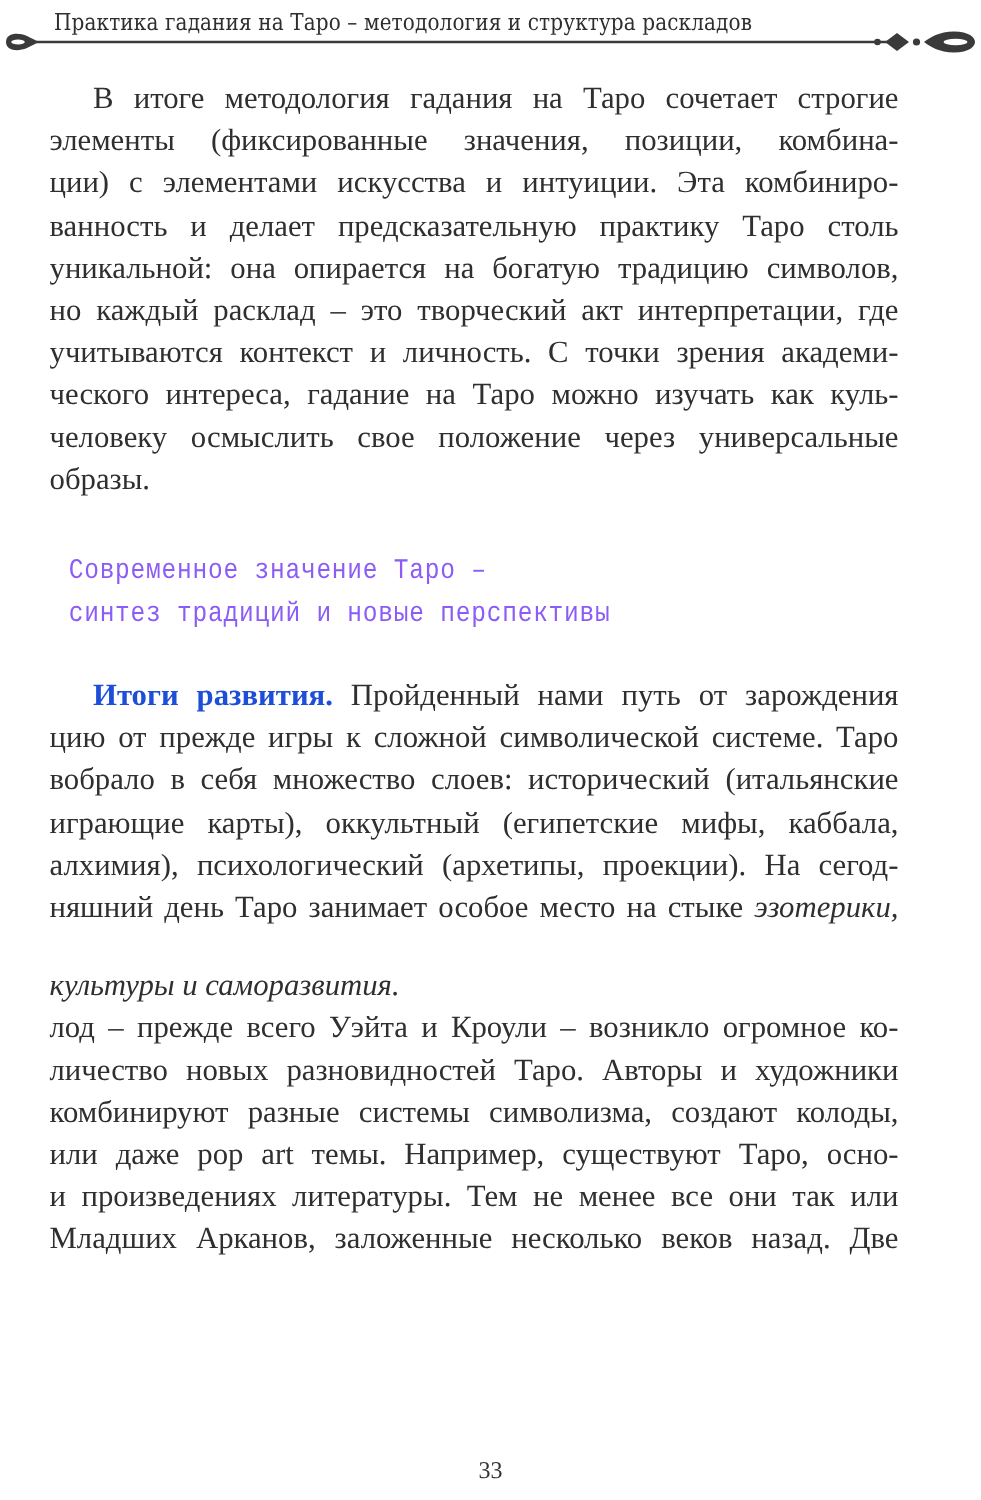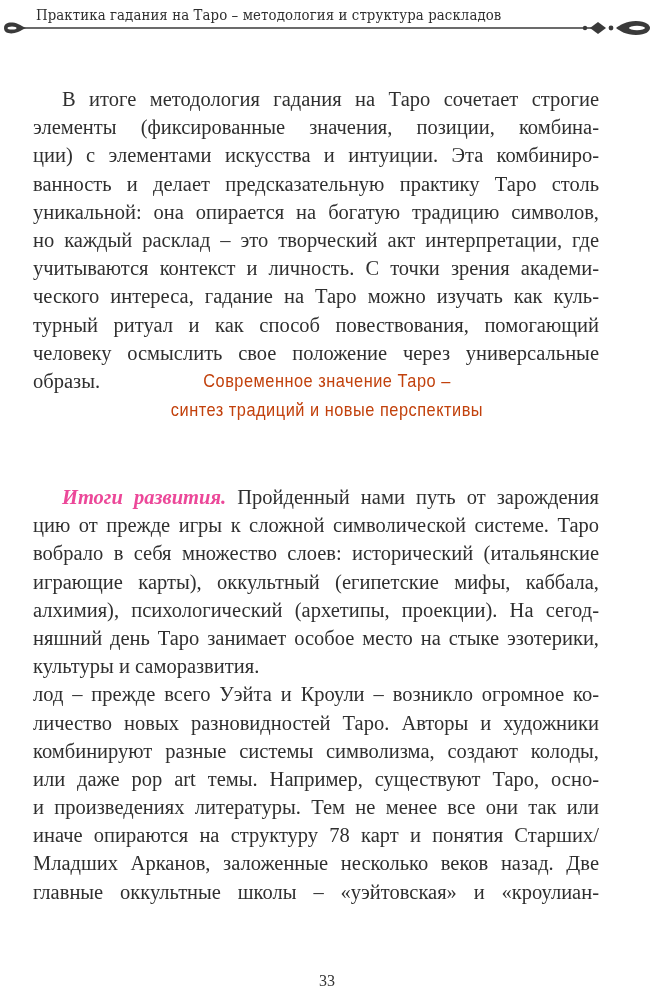--- a/index.html
+++ b/index.html
@@ -53,39 +53,38 @@
       white-space: nowrap;
       text-align: justify;
       text-align-last: justify;
       height: 28.2px;
     }
     .line.last {
       text-align-last: left;
     }
     .indent {
       padding-left: 29px;
-      margin-top: 33px;
     }
     .bold {
       font-weight: bold;
-      color: #ec4899;
-      font-style: italic;
+      color: #1d4ed8;
     }
     .italic {
+      font-style: italic;
+      margin-top: 24px;
     }
     .section-heading {
       position: absolute;
       left: 0;
       top: 366px;
       width: 654px;
-      text-align: center;
-      font-family: Liberation Sans, sans-serif;
+      font-family: Liberation Mono, monospace;
       font-size: 19px;
       line-height: 29px;
-      color: #c2410c;
+      color: #8b5cf6;
       letter-spacing: 0.6px;
     }
     .section-heading span {
       display: block;
       transform: scaleX(0.86);
     }
     .content2 {
       top: 450px;
     }
     .page-number {
@@ -125,21 +124,20 @@
 
 <div class="content">
   <span class="line indent">В итоге методология гадания на Таро сочетает строгие</span>
   <span class="line">элементы (фиксированные значения, позиции, комбина-</span>
   <span class="line">ции) с элементами искусства и интуиции. Эта комбиниро-</span>
   <span class="line">ванность и делает предсказательную практику Таро столь</span>
   <span class="line">уникальной: она опирается на богатую традицию символов,</span>
   <span class="line">но каждый расклад – это творческий акт интерпретации, где</span>
   <span class="line">учитываются контекст и личность. С точки зрения академи-</span>
   <span class="line">ческого интереса, гадание на Таро можно изучать как куль-</span>
-  <span class="line">турный ритуал и как способ повествования, помогающий</span>
   <span class="line">человеку осмыслить свое положение через универсальные</span>
   <span class="line last">образы.</span>
 </div>
 
 <div class="section-heading">
   <span>Современное значение Таро –</span>
   <span>синтез традиций и новые перспективы</span>
 </div>
 
 <div class="content content2">
@@ -149,18 +147,16 @@
   <span class="line">играющие карты), оккультный (египетские мифы, каббала,</span>
   <span class="line">алхимия), психологический (архетипы, проекции). На сегод-</span>
   <span class="line"><span>няшний день Таро занимает особое место на стыке </span><span class="italic">эзотерики,</span></span>
   <span class="line last italic">культуры и саморазвития.</span>
 
   <span class="line">лод – прежде всего Уэйта и Кроули – возникло огромное ко-</span>
   <span class="line">личество новых разновидностей Таро. Авторы и художники</span>
   <span class="line">комбинируют разные системы символизма, создают колоды,</span>
   <span class="line">или даже pop art темы. Например, существуют Таро, осно-</span>
   <span class="line">и произведениях литературы. Тем не менее все они так или</span>
-  <span class="line">иначе опираются на структуру 78 карт и понятия Старших/</span>
   <span class="line">Младших Арканов, заложенные несколько веков назад. Две</span>
-  <span class="line">главные оккультные школы – «уэйтовская» и «кроулиан-</span>
 </div>
 
 <div class="page-number">33</div>
 
 </body></html>

